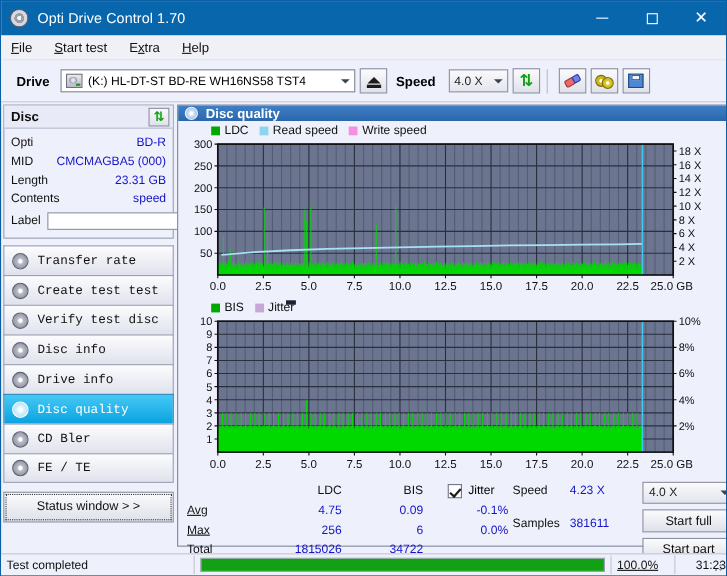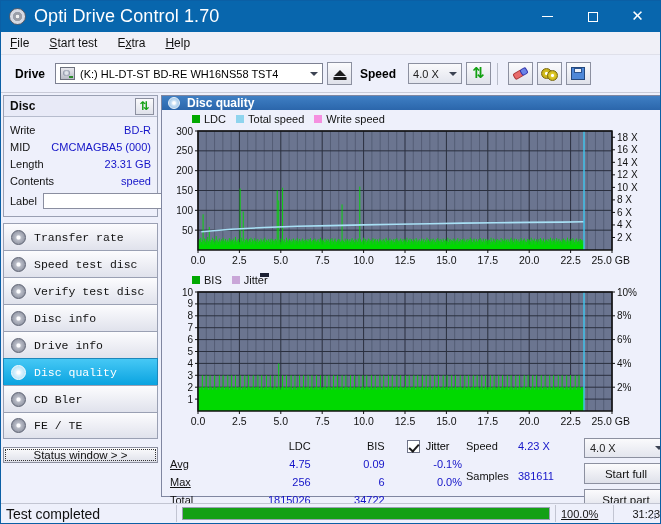--- a/index.html
+++ b/index.html
@@ -20,21 +20,21 @@
   
   .titlebar{
     height:31px;background:#0866ad;display:flex;align-items:center;
     position:relative;
   }
   .title-icon{
     width:17px;height:17px;margin-left:8px;margin-right:8px;border-radius:50%;
     background:radial-gradient(circle at 50% 50%, #f2f2f2 0 18%, #9a9ea8 19% 42%, #d6d9e2 43% 72%, #7e838f 73% 100%);
     border:1px solid #5a5f6b;box-sizing:border-box;flex:none;
   }
-  .title-text{color:#ffffff;font-size:18px;letter-spacing:.1px;}
+  .title-text{color:#ffffff;font-size:13px;letter-spacing:.1px;}
   .win-btns{position:absolute;right:0;top:0;height:31px;display:flex;}
   .win-btn{
     width:45px;height:31px;display:flex;align-items:center;justify-content:center;
     color:#fff;font-size:13px;line-height:1;
   }
   .win-btn .mn{display:block;width:11px;height:1px;background:#fff;}
   .win-btn .mx{display:block;width:10px;height:10px;border:1px solid #fff;box-sizing:border-box;}
   .win-btn .cl{font-size:15px;font-family:"DejaVu Sans",sans-serif;}
   
   .menubar{
@@ -136,21 +136,21 @@
   .nav-btn.active{background:linear-gradient(#46c8f5,#0aa3e0);border-color:#1c87bb;}
   .nav-btn.active .nav-label{color:#fff;}
   .nav-ic{
     width:15px;height:15px;border-radius:50%;flex:none;margin-right:8px;
     background:radial-gradient(circle,#fdfdff 16%,#b9bcc7 30%,#7b8090 100%);
     border:1px solid #5e6373;box-sizing:border-box;position:relative;
   }
   .nav-btn.active .nav-ic{background:radial-gradient(circle,#ffffff 16%,#dff4ff 30%,#9fd9f2 100%);border-color:#ffffff;}
   .nav-label{font-size:11.5px;color:#111;font-family:Liberation Mono, monospace;}
   .status-win{
-    margin-top:8px;height:16px;display:flex;align-items:center;justify-content:center;
+    margin-top:8px;height:28px;display:flex;align-items:center;justify-content:center;
     background:linear-gradient(#fbfbfd,#dfe1ea);border:1px solid #8c90a0;box-sizing:border-box;
     outline:1px dotted #333;outline-offset:-3px;
   }
   .status-win span{font-size:11.5px;color:#111;}
   
   .main{flex:1;margin:2px 2px 0 3px;border:1px solid #7f86a0;background:#eef0fb;box-sizing:border-box;display:flex;flex-direction:column;}
   .pane-head{
     height:18px;background:linear-gradient(#3f7fc4,#2b66ab);display:flex;align-items:center;padding-left:6px;
   }
   .pane-head .ph-ic{
@@ -192,21 +192,21 @@
     width:84px;height:21px;margin-top:5px;background:linear-gradient(#fbfbfd,#dfe1ea);
     border:1px solid #8c90a0;box-sizing:border-box;display:flex;align-items:center;justify-content:center;
   }
   .act-btn span{font-size:11.5px;color:#111;}
   
   .statusbar{
     position:absolute;left:0;bottom:0;width:659px;height:19px;background:#eef0fb;
     border-top:1px solid #c2c5d2;display:flex;align-items:center;
   }
   .sb-cell{height:17px;display:flex;align-items:center;border-right:1px solid #c2c5d2;box-sizing:border-box;}
-  .sb-text{width:176px;padding-left:5px;font-size:14px;color:#111;}
+  .sb-text{width:176px;padding-left:5px;font-size:11px;color:#111;}
   .sb-prog{width:379px;padding:0 5px;}
   .prog-track{width:100%;height:13px;background:#ffffff;border:1px solid #9aa0b3;box-sizing:border-box;position:relative;}
   .prog-fill{position:absolute;left:0;top:0;bottom:0;background:#14a014;}
   .sb-pct{width:58px;padding-left:5px;font-size:11px;color:#111;text-decoration:underline;}
   .sb-time{flex:1;font-size:11px;color:#111;display:flex;justify-content:flex-end;}
   .grip{position:absolute;right:3px;bottom:3px;width:10px;height:10px;
     background:
       radial-gradient(circle 1px at 8px 8px,#9aa0b3 99%,transparent),
       radial-gradient(circle 1px at 4px 8px,#9aa0b3 99%,transparent),
       radial-gradient(circle 1px at 8px 4px,#9aa0b3 99%,transparent);
@@ -277,21 +277,21 @@
 
       <div class="disc-panel">
         <div class="disc-head">
           <b>Disc</b>
           <div class="disc-refresh">
               <i>⇅</i>
             </div>
         </div>
         <div class="disc-rows">
           <div class="disc-row">
-            <span class="k">Write</span>
+            <span class="k">Opti</span>
             <span class="v">BD-R</span>
           </div>
           <div class="disc-row">
             <span class="k">MID</span>
             <span class="v">CMCMAGBA5 (000)</span>
           </div>
           <div class="disc-row">
             <span class="k">Length</span>
             <span class="v">23.31 GB</span>
           </div>
@@ -309,21 +309,21 @@
         </div>
       </div>
 
       <div class="nav">
         <div class="nav-btn">
           <span class="nav-ic"></span>
           <span class="nav-label">Transfer rate</span>
         </div>
         <div class="nav-btn">
           <span class="nav-ic"></span>
-          <span class="nav-label">Speed test disc</span>
+          <span class="nav-label">Create test test</span>
         </div>
         <div class="nav-btn">
           <span class="nav-ic"></span>
           <span class="nav-label">Verify test disc</span>
         </div>
         <div class="nav-btn">
           <span class="nav-ic"></span>
           <span class="nav-label">Disc info</span>
         </div>
         <div class="nav-btn">
@@ -357,21 +357,21 @@
 
       <div class="charts">
 
         <div class="legend">
           <div class="lg">
             <i class="sw" style="background:#00a800"></i>
             <span>LDC</span>
           </div>
           <div class="lg">
             <i class="sw" style="background:#8fd4ee"></i>
-            <span>Total speed</span>
+            <span>Read speed</span>
           </div>
           <div class="lg">
             <i class="sw" style="background:#f58fe0"></i>
             <span>Write speed</span>
           </div>
         </div>
 
         <div class="chart-wrap">
           <svg class="chart-svg" id="chart-top" width="492" height="145">
               <rect x="36" y="6" width="414" height="119" fill="#6b7590"></rect>

